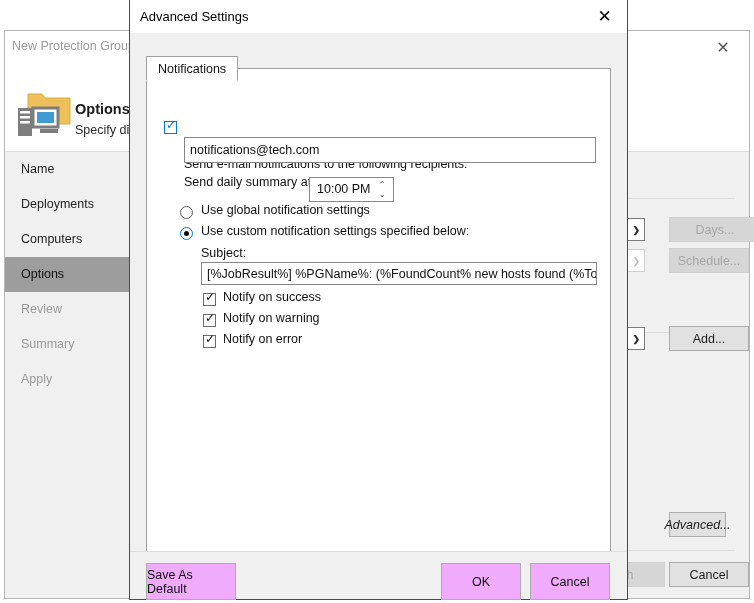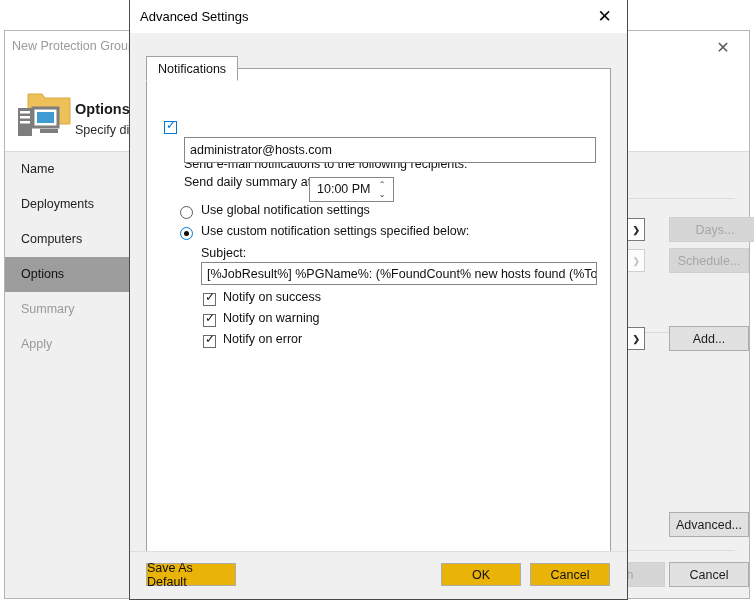--- a/index.html
+++ b/index.html
@@ -349,22 +349,22 @@
     left: 0;
     right: 0;
     bottom: 0;
     height: 47px;
     background: #f0f0f0;
     border-top: 1px solid #dfdfdf;
   }
   .dbtn {
     position: absolute;
     box-sizing: border-box;
-    height: 23px;
-    background: #eab308;
+    height: 37px;
+    background: #f0abfc;
     border: 1px solid #adadad;
     font-size: 12.5px;
     color: #101010;
     display: flex;
     align-items: center;
     justify-content: center;
   }
 </style>
 </head>
 <body>
@@ -392,20 +392,21 @@
     <div id="bg-header-title">Options</div>
     <div id="bg-header-sub">Specify dis</div>
   </div>
 
   <div id="bg-body">
     <div id="bg-steps">
       <div class="step">Name</div>
       <div class="step">Deployments</div>
       <div class="step">Computers</div>
       <div class="step sel">Options</div>
+      <div class="step dim">Review</div>
       <div class="step dim">Summary</div>
       <div class="step dim">Apply</div>
     </div>
 
     <div id="bg-content">
       <div class="bg-rule" style="top:46px;"></div>
       <div class="bg-rule" style="top:180px;"></div>
       <div class="bg-rule" style="top:398px;"></div>
 
       <div class="bg-combo" style="left:470px; top:66px; width:40px;">
@@ -416,21 +417,21 @@
       <div class="bg-combo disabled" style="left:470px; top:97px; width:40px;">
         <span class="arrow">❯</span>
       </div>
       <div class="bg-btn disabled" style="left:534px; top:96px; width:80px;">Schedule...</div>
 
       <div class="bg-combo" style="left:470px; top:175px; width:40px;">
         <span class="arrow">❯</span>
       </div>
       <div class="bg-btn" style="left:534px; top:174px; width:80px;">Add...</div>
 
-      <div class="bg-btn" style="left:534px; top:360px; width:80px;">Advanced...</div>
+      <div class="bg-btn" style="left:534px; top:360px; width:57px;font-style:italic;">Advanced...</div>
 
       <div class="bg-btn disabled" style="left:460px; top:410px; width:70px;">h</div>
       <div class="bg-btn" style="left:534px; top:410px; width:80px;">Cancel</div>
     </div>
   </div>
 </div>
 
 <div id="dialog">
 
   <div id="dlg-titlebar">
@@ -444,21 +445,21 @@
       <div id="tab-notifications">Notifications</div>
     </div>
 
     <div id="tab-page">
 
       <div class="chk accent" style="left:17px; top:52px;">
         <span class="tick">✓</span>
       </div>
       <div class="lbl" style="left:37px; top:49px;margin-top:39px;">Send e-mail notifications to the following recipients:</div>
 
-      <div class="txtbox" style="left:37px; top:68px; width:412px; height:26px;" title="administrator@tech.com">administrator@hosts.com</div>
+      <div class="txtbox" style="left:37px; top:68px; width:412px; height:26px;" title="administrator@tech.com">notifications@tech.com</div>
 
       <div class="lbl" style="left:37px; top:106px;">Send daily summary at:</div>
 
       <div id="spinner" style="left:162px; top:108px;">
         <div id="spin-value">10:00 PM</div>
         <div id="spin-buttons">
           <span>⌃</span>
           <span>⌄</span>
         </div>
       </div>

